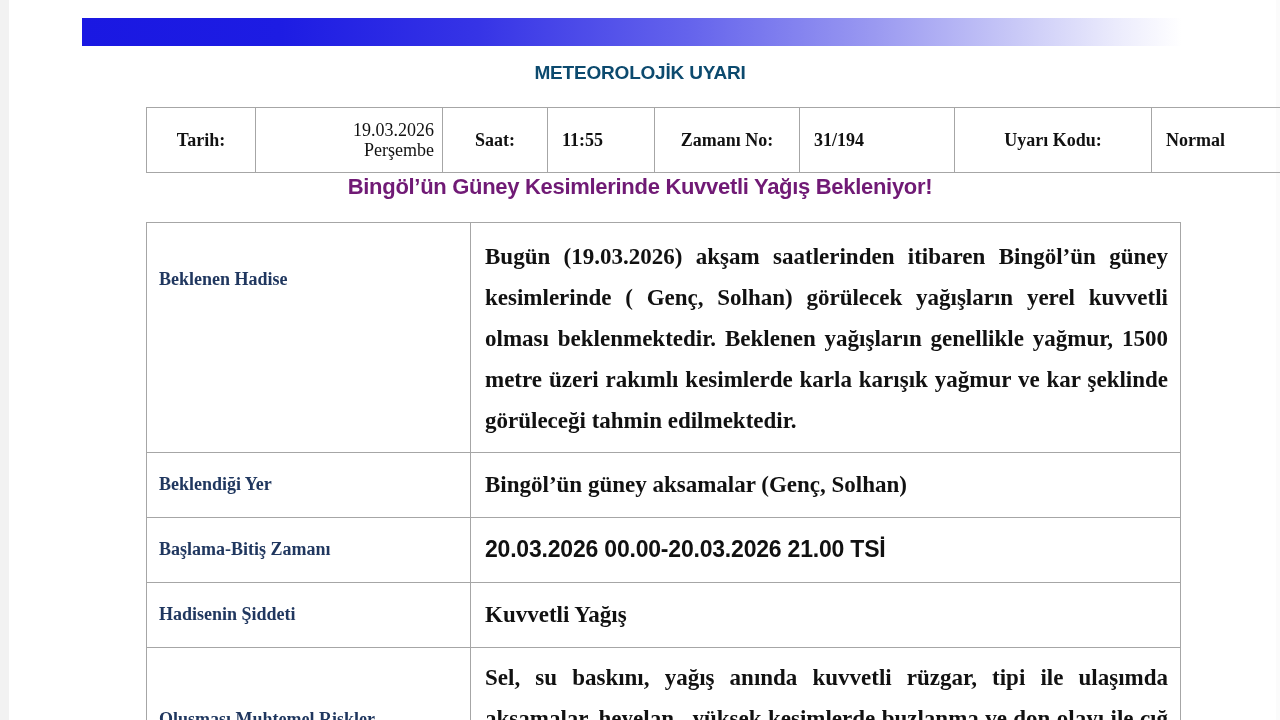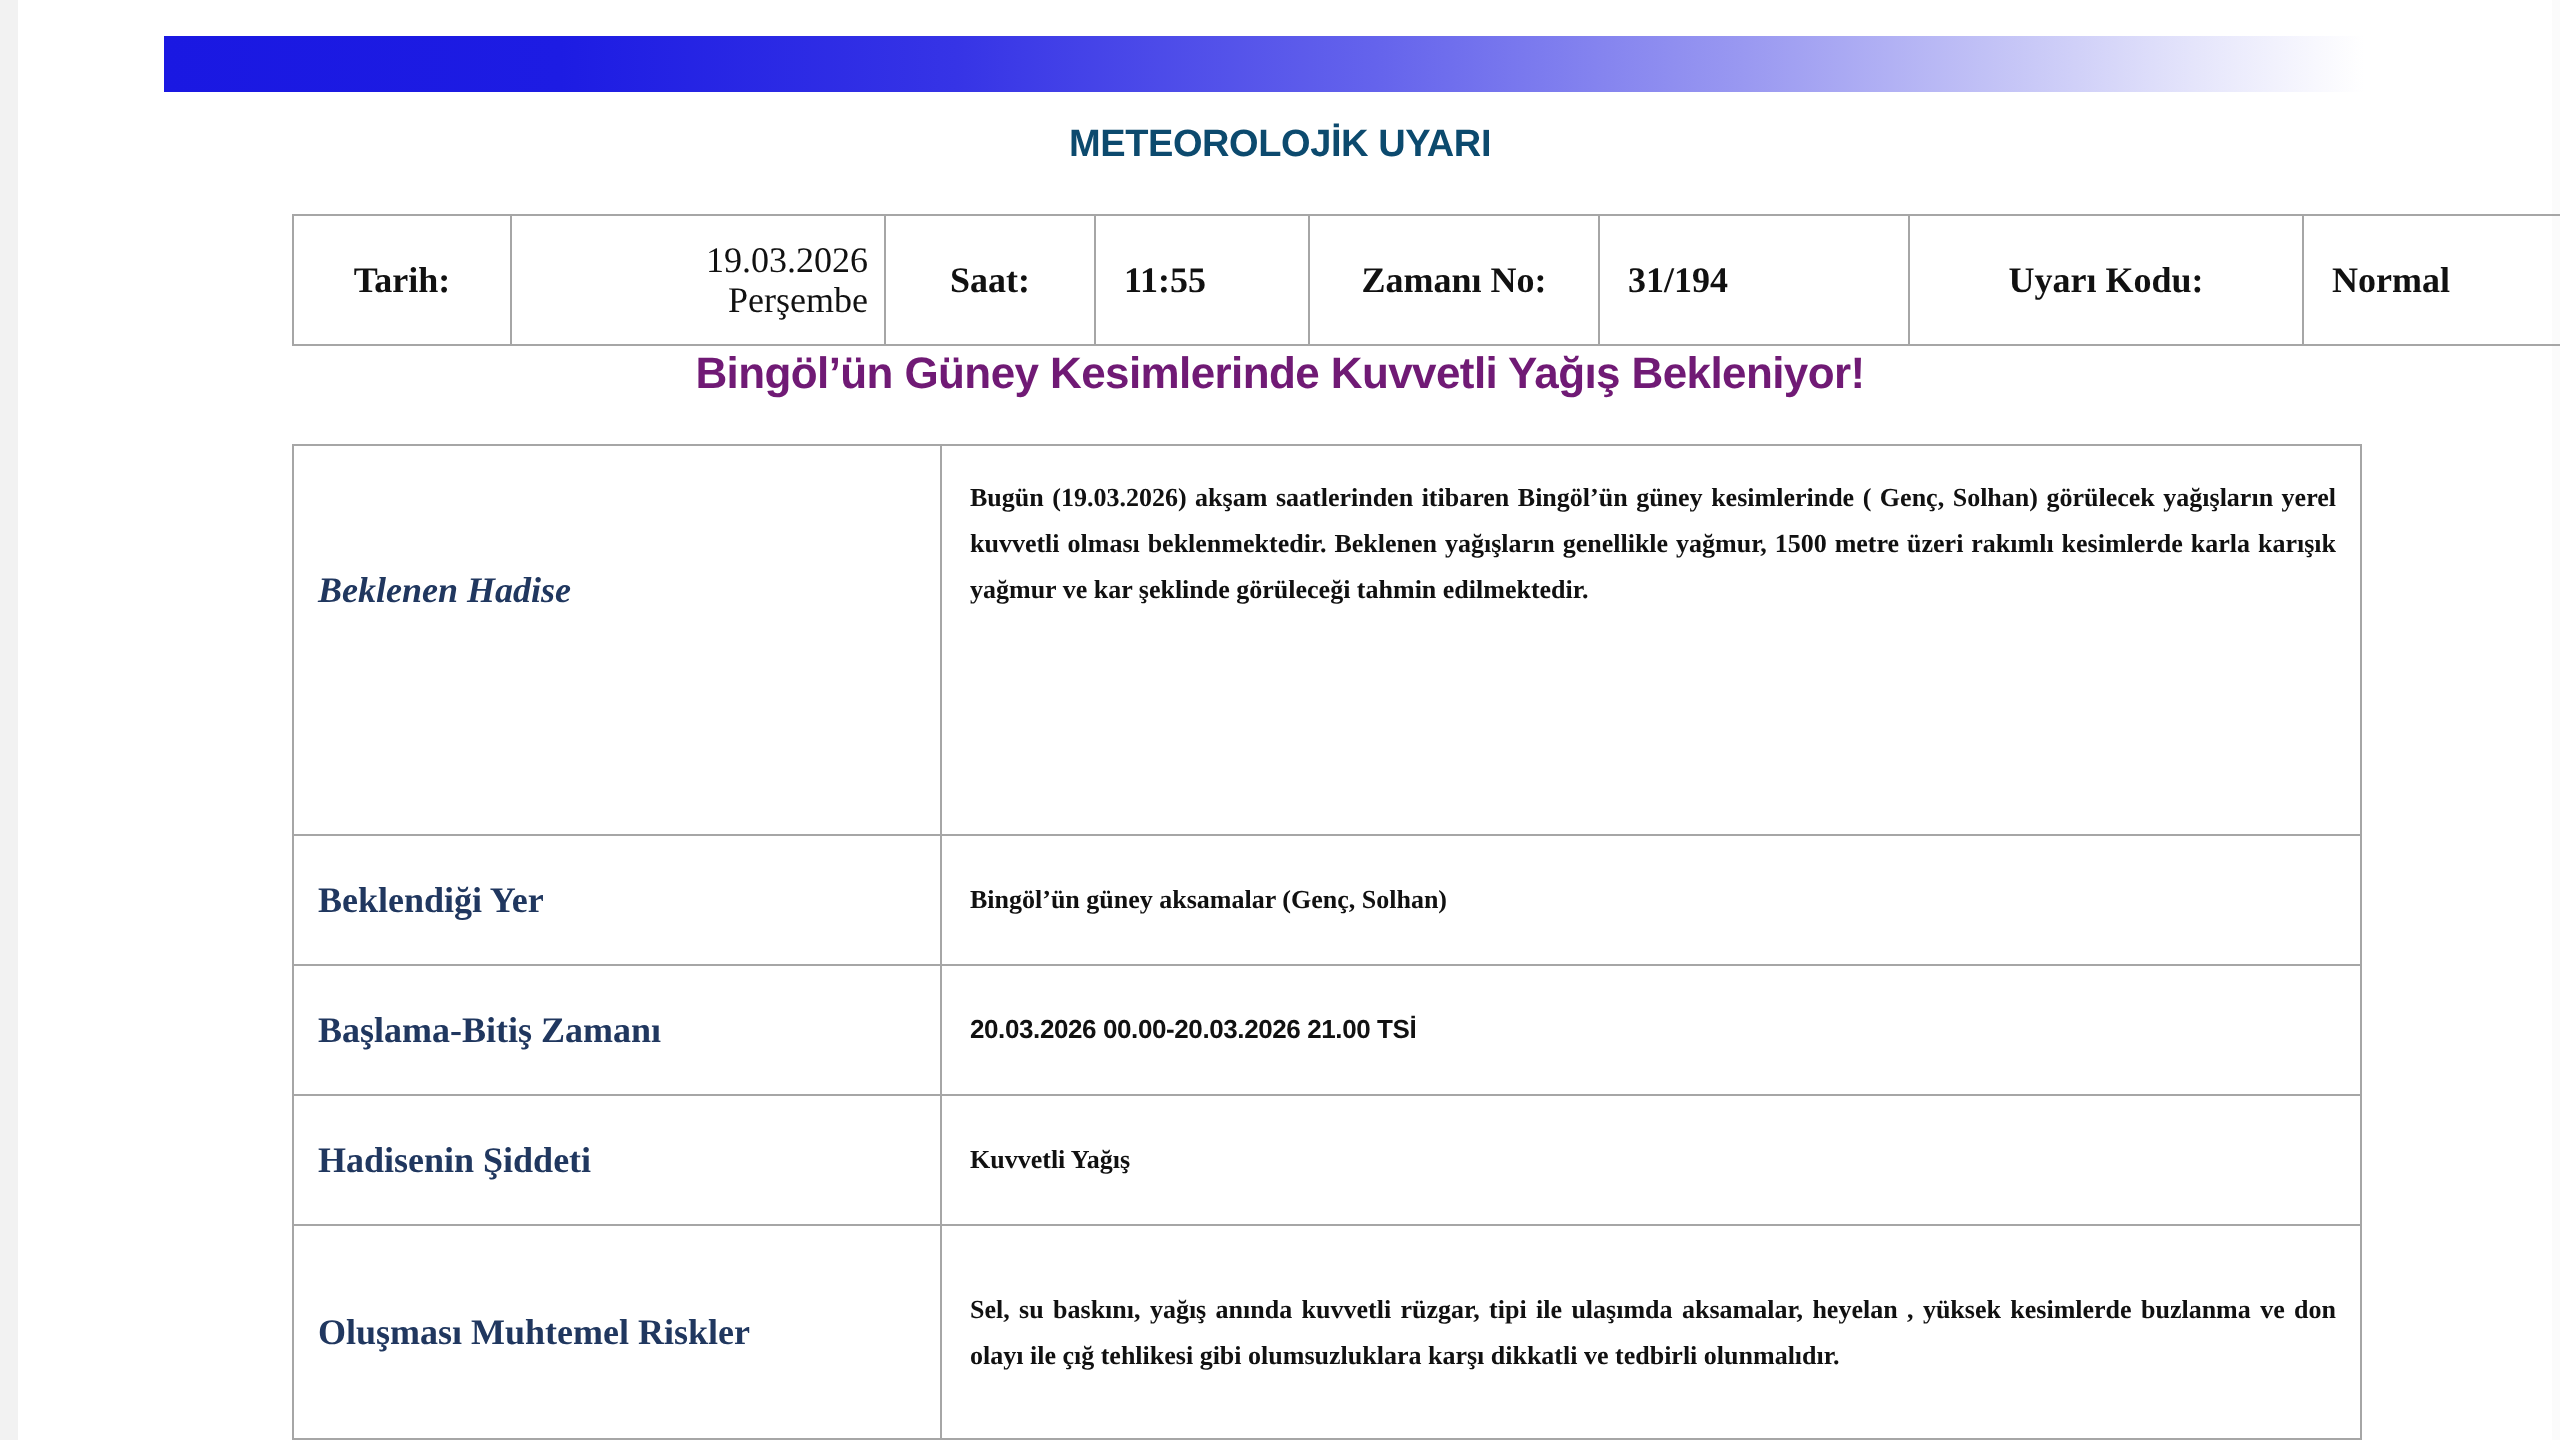--- a/index.html
+++ b/index.html
@@ -130,32 +130,32 @@
   .main-table td.row-label {
     width: 297px;
     color: #20375f;
     font-weight: bold;
     font-size: 18px;
     padding-left: 12px;
   }
   .main-table td.row-value {
     color: #111111;
     font-weight: bold;
-    font-size: 13px;
+    font-size: 23px;
     text-align: justify;
     line-height: 1.78;
     padding-left: 14px;
     padding-right: 12px;
   }
   .main-table td.row-value.nowrap-val {
     text-align: left;
     line-height: 1.3;
   }
   .r-hadise .row-value { height: 170px; vertical-align: top; padding-top: 14px; }
-  .r-hadise .row-label { vertical-align: top; padding-top: 62px; font-style: italic; }
+  .r-hadise .row-label { vertical-align: top; padding-top: 46px; }
   .r-yer td { height: 44px; }
   .r-zaman td { height: 44px; }
   .r-siddet td { height: 44px; }
   .r-riskler .row-value { height: 86px; vertical-align: middle; }
   .time-value {
     font-family: "Liberation Sans", sans-serif;
     font-weight: bold;
     font-size: 18px;
     letter-spacing: -0.2px;
   }

